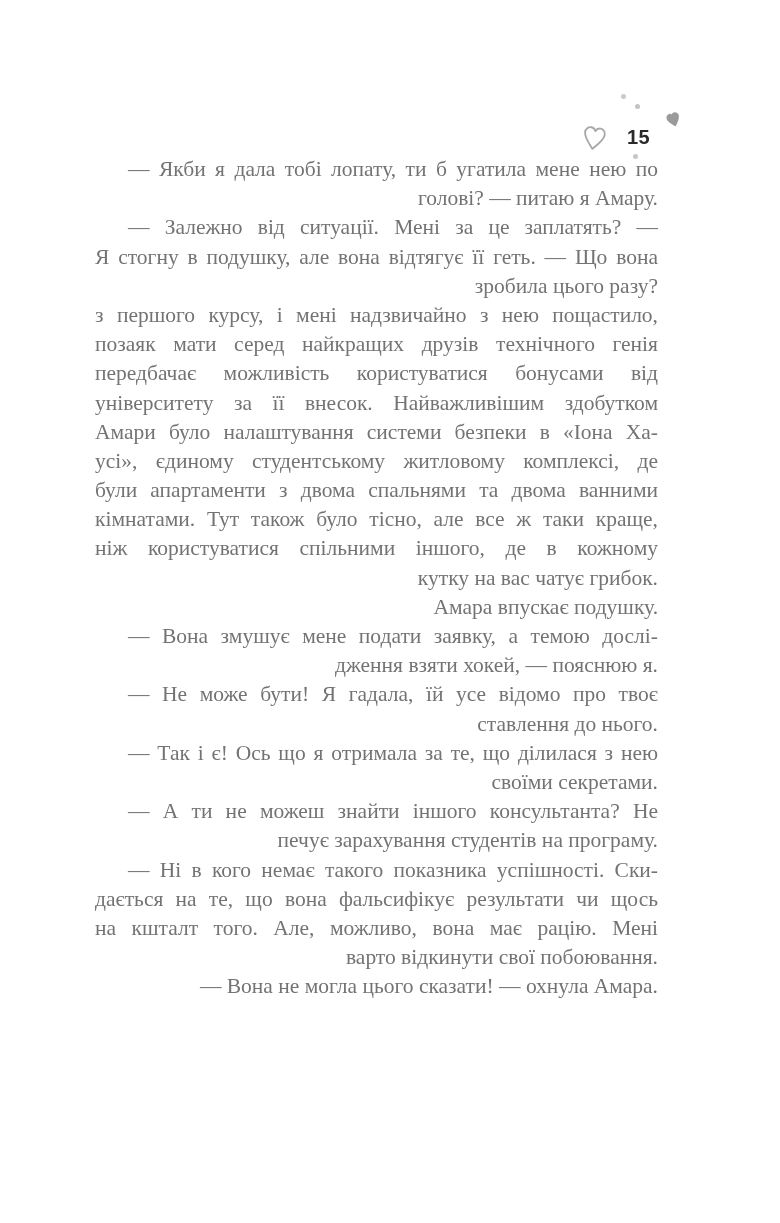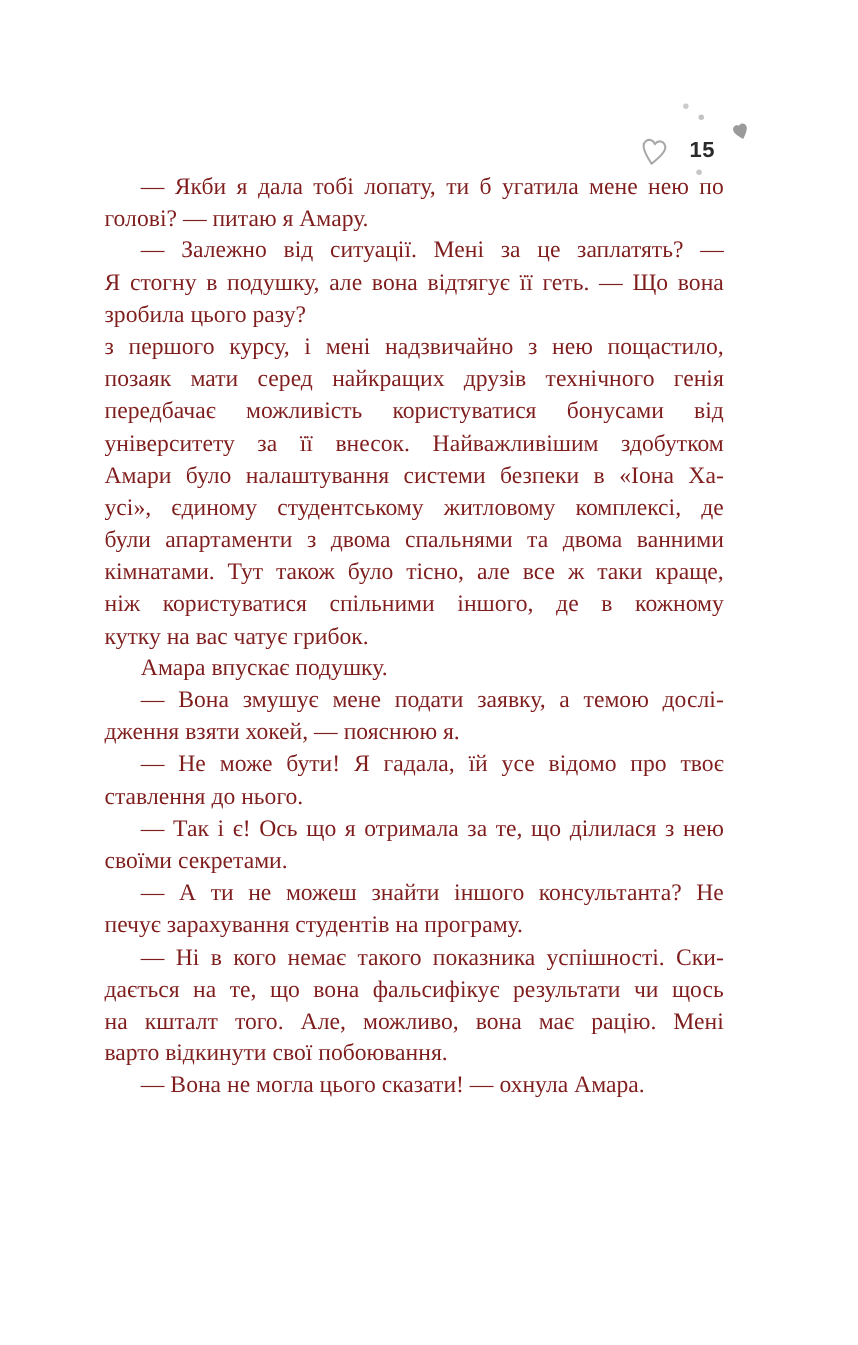--- a/index.html
+++ b/index.html
@@ -41,29 +41,29 @@
   .dot { position: absolute; border-radius: 50%; }
   .d1 { left: 617px; top: 70px;  width: 4.5px; height: 4.5px; background: #cbcbcb; }
   .d2 { left: 631px; top: 80px;  width: 5px;   height: 5px;   background: #c3c3c3; }
   .d3 { left: 629px; top: 130px; width: 5px;   height: 5px;   background: #c6c6c6; }
 
   
   .text-block {
     position: absolute;
     left: 95px; top: 155px;
     width: 563px;
-    color: #7f1d1d;
+    color: #737373;
     font-size: 21.5px;
   }
   .para { margin: 0; }
   .line {
     height: 29.2px;
     line-height: 29.2px;
     white-space: nowrap;
-    text-align: left;
+    text-align: right;
   }
   .line.just {
     white-space: normal;
     text-align: justify;
     text-align-last: justify;
   }
   .line.first { text-indent: 33px; }
   .em { }
 </style>
 </head>

